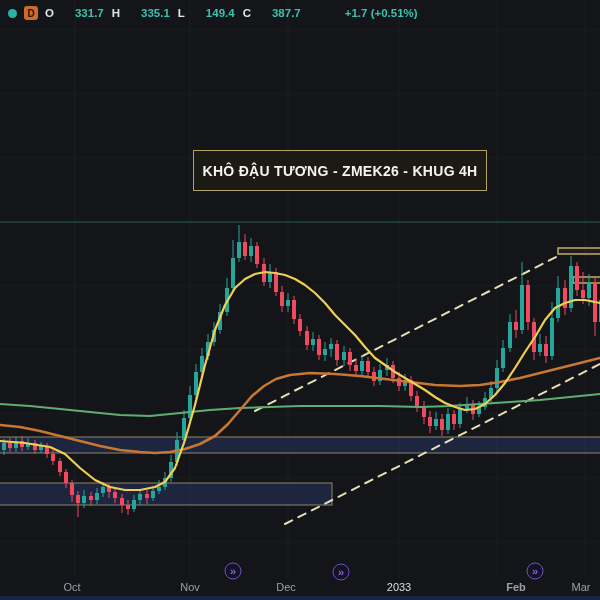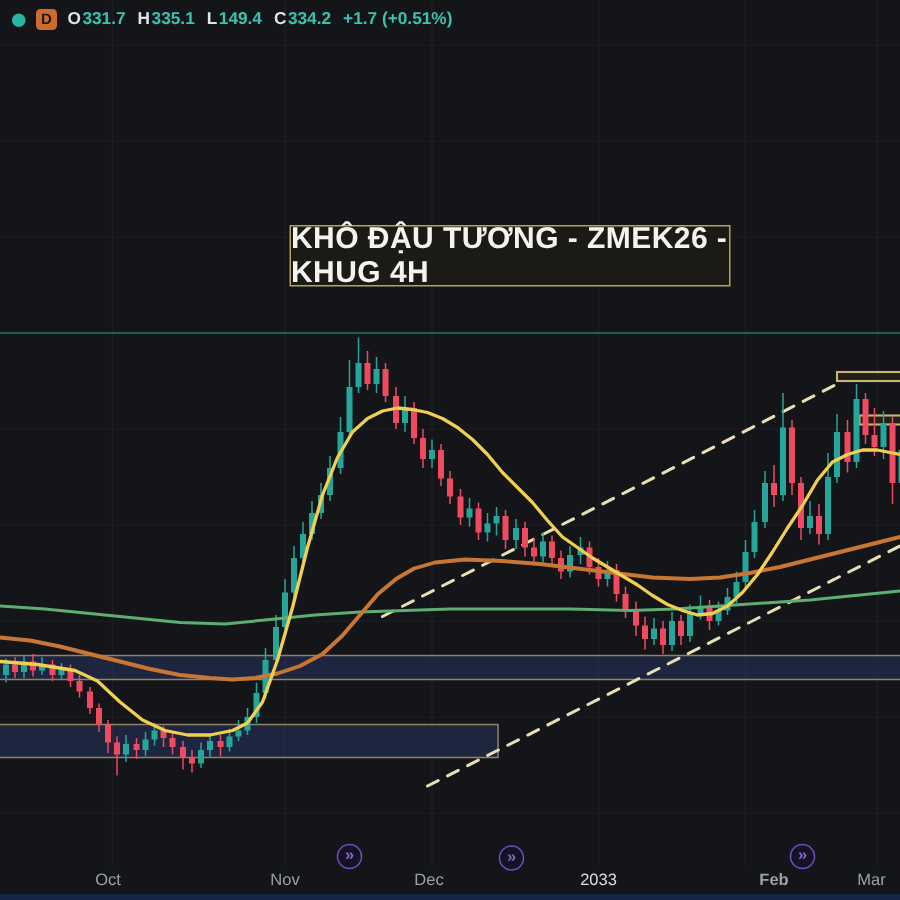--- a/index.html
+++ b/index.html
@@ -15,28 +15,28 @@
     gap:7px;font-size:11.5px;z-index:5;white-space:nowrap;
   }
   .legend .dot{width:9px;height:9px;border-radius:50%;}
   .legend .tf{
     width:14px;height:14px;border-radius:3px;display:flex;align-items:center;
     justify-content:center;font-size:10px;font-weight:bold;color:#23150b;
   }
   .ohlc{display:flex;gap:8px;align-items:baseline;font-weight:bold;}
   .ohlc .pair{display:flex;gap:1px;}
   .ohlc .lt{color:#dfe2e7;}
-  .ohlc .val{color:#3cc1b0;}
-  .ohlc .chg{color:#3cc1b0;font-weight:bold;}
+  .ohlc .val{color:#3cc1b0;margin-left:20px;}
+  .ohlc .chg{color:#3cc1b0;font-weight:bold;margin-left:36px;}
   
   .banner{
     position:absolute;left:193px;top:150px;width:292px;height:39px;
     background:rgba(28,27,21,0.92);border:1.5px solid #b3a264;
     display:flex;align-items:center;justify-content:center;z-index:4;
-    color:#f4f3ef;font-weight:bold;font-size:20px;letter-spacing:.3px;
+    color:#f4f3ef;font-weight:bold;font-size:14px;letter-spacing:.3px;
   }
   
   .axis-label{
     position:absolute;top:581px;transform:translateX(-50%);
     color:#9ba0a8;font-size:11px;z-index:3;
   }
   .axis-label.year{color:#dcdee3;}
   .bottom-strip{position:absolute;left:0;top:596px;width:600px;height:4px;background:#152646;}
   
   .replay{
@@ -286,21 +286,21 @@
       <span class="pair">
           <span class="lt">H</span>
           <span class="val">335.1</span>
         </span>
       <span class="pair">
           <span class="lt">L</span>
           <span class="val">149.4</span>
         </span>
       <span class="pair">
           <span class="lt">C</span>
-          <span class="val">334.2</span>
+          <span class="val">387.7</span>
         </span>
       <span class="chg">+1.7 (+0.51%)</span>
     </span>
   </div>
 
   <div class="banner">
     <span>KHÔ ĐẬU TƯƠNG - ZMEK26 - KHUG 4H</span>
   </div>
 
   <div id="axis-labels">

